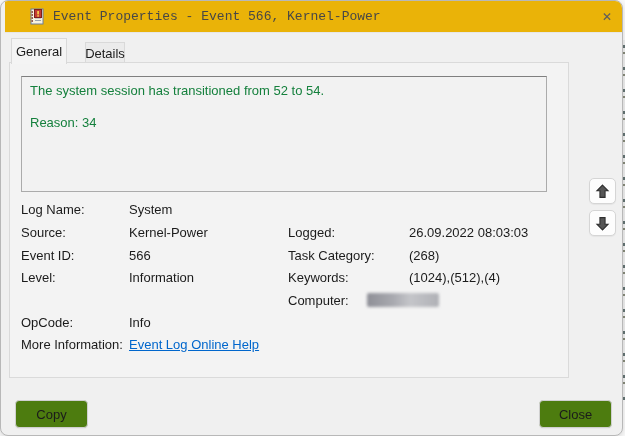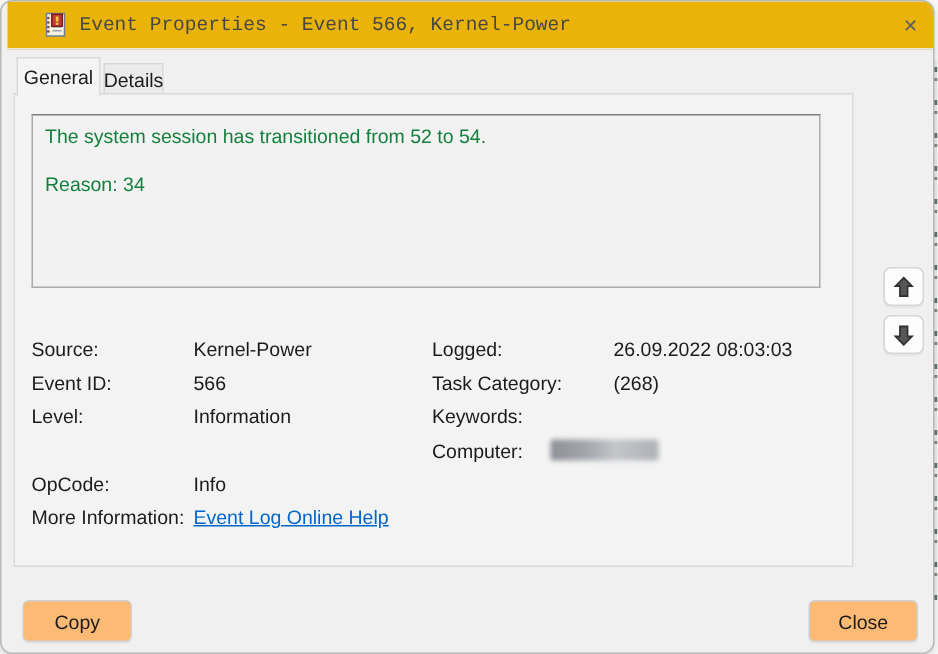--- a/index.html
+++ b/index.html
@@ -34,21 +34,21 @@
     position:absolute;top:5px;right:8px;width:22px;height:22px;
     display:flex;align-items:center;justify-content:center;
     color:#5f5f5f;font-size:15px;line-height:1;cursor:pointer;border-radius:4px;
   }
   .tab{
     position:absolute;font-size:13px;color:#1b1b1b;
     display:flex;align-items:center;justify-content:center;
     border:1px solid #d9d9d9;box-sizing:border-box;cursor:pointer;
   }
   .tab-general{left:10px;top:37px;width:56px;height:26px;background:#f4f4f4;border-bottom:none;z-index:3;}
-  .tab-details{left:68px;top:41px;width:40px;height:22px;background:#ebebeb;}
+  .tab-details{left:84px;top:41px;width:40px;height:22px;background:#ebebeb;}
   .tab-page{
     position:absolute;left:8px;top:61px;width:560px;height:316px;
     background:#f3f3f3;border:1px solid #dadada;box-sizing:border-box;z-index:1;
   }
   .desc-box{
     position:absolute;left:20px;top:75px;width:526px;height:116px;
     background:#f2f2f2;box-sizing:border-box;
     border:1px solid #ababab;border-top:1px solid #7f7f7f;
     padding:6px 8px;font-size:13px;color:#15803d;line-height:16px;z-index:2;
   }
@@ -68,21 +68,21 @@
   }
   .nav-btn{
     position:absolute;left:588px;width:27px;height:26px;background:#fdfdfd;
     border:1px solid #d5d5d5;border-radius:5px;box-sizing:border-box;
     display:flex;align-items:center;justify-content:center;cursor:pointer;z-index:2;
     box-shadow:0 1px 1px rgba(0,0,0,.05);
   }
   .nav-up{top:177px;}
   .nav-down{top:209px;}
   .push-btn{
-    position:absolute;top:399px;width:73px;height:28px;background:#fdba74;
+    position:absolute;top:399px;width:73px;height:28px;background:#4d7c0f;
     border:1px solid #d0d0d0;border-radius:4px;box-sizing:border-box;
     display:flex;align-items:center;justify-content:center;
     font-size:13px;color:#1b1b1b;cursor:pointer;z-index:2;
     box-shadow:0 1px 1px rgba(0,0,0,.04);
   }
   .btn-copy{left:14px;}
   .btn-close{left:538px;}
 </style>
 </head>
 <body>
@@ -110,20 +110,24 @@
 
   <div class="tab tab-general">General</div>
   <div class="tab tab-details">Details</div>
   <div class="tab-page"></div>
 
   <div class="desc-box">
     <div>The system session has transitioned from 52 to 54.</div>
     <div class="desc-line2">Reason: 34</div>
   </div>
 
+  <div class="frow col-left" style="top:201px">
+    <span class="lbl">Log Name:</span>
+    <span class="val">System</span>
+  </div>
   <div class="frow col-left" style="top:224px">
     <span class="lbl">Source:</span>
     <span class="val">Kernel-Power</span>
   </div>
   <div class="frow col-left" style="top:247px">
     <span class="lbl">Event ID:</span>
     <span class="val">566</span>
   </div>
   <div class="frow col-left" style="top:269px">
     <span class="lbl">Level:</span>
@@ -141,20 +145,21 @@
   <div class="frow col-right" style="top:224px">
     <span class="lbl">Logged:</span>
     <span class="val">26.09.2022 08:03:03</span>
   </div>
   <div class="frow col-right" style="top:247px">
     <span class="lbl">Task Category:</span>
     <span class="val">(268)</span>
   </div>
   <div class="frow col-right" style="top:269px">
     <span class="lbl">Keywords:</span>
+    <span class="val">(1024),(512),(4)</span>
   </div>
   <div class="frow col-right" style="top:292px">
     <span class="lbl">Computer:</span>
     <span class="redacted"></span>
   </div>
 
   <div class="nav-btn nav-up">
     <svg width="15" height="15" viewBox="0 0 14 14">
       <path d="M7 1 L12.2 6.3 H9.4 V12.5 H4.6 V6.3 H1.8 Z" fill="#565656" stroke="#2e2e2e" stroke-width="1"></path>
     </svg>

